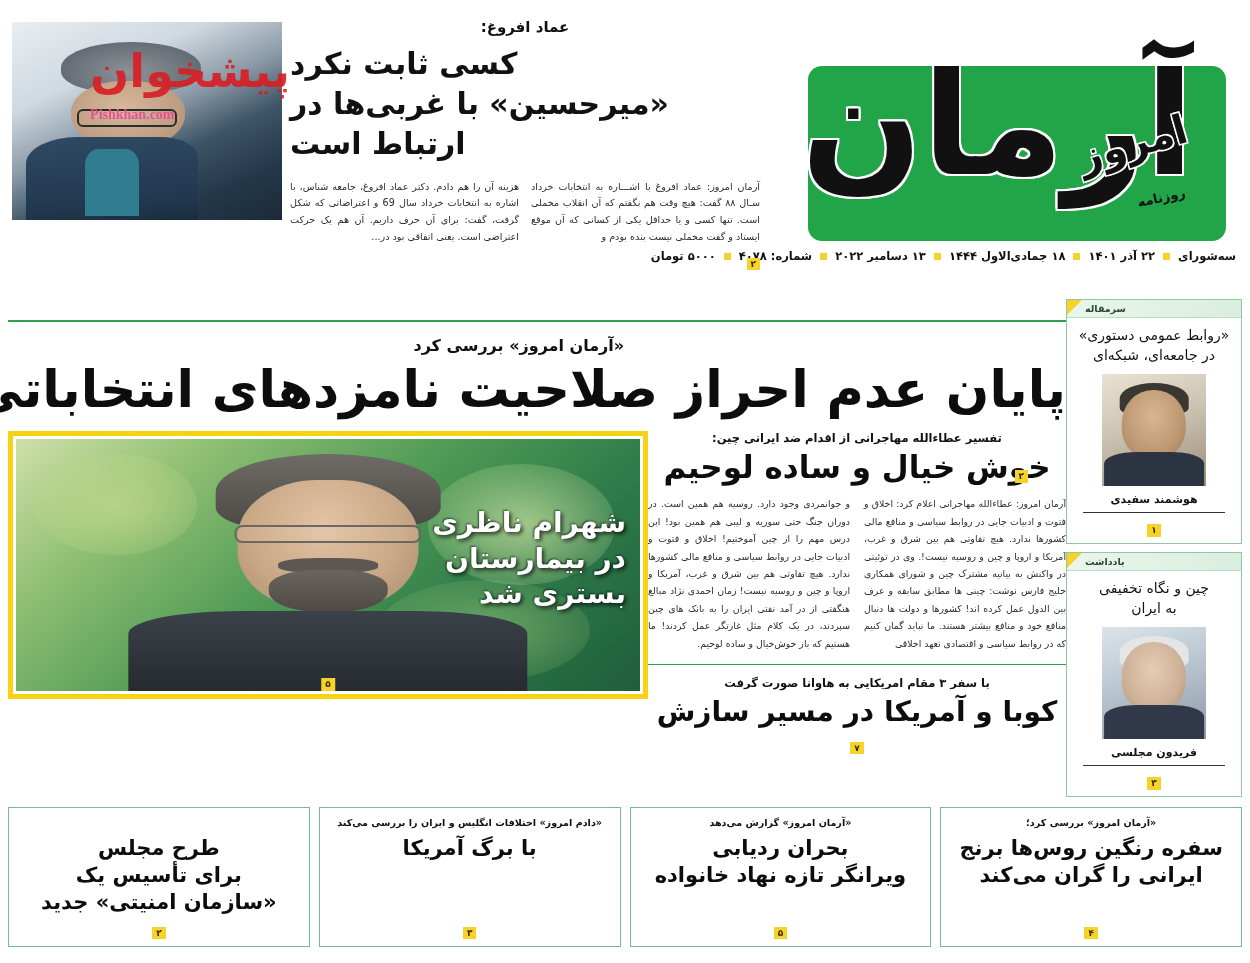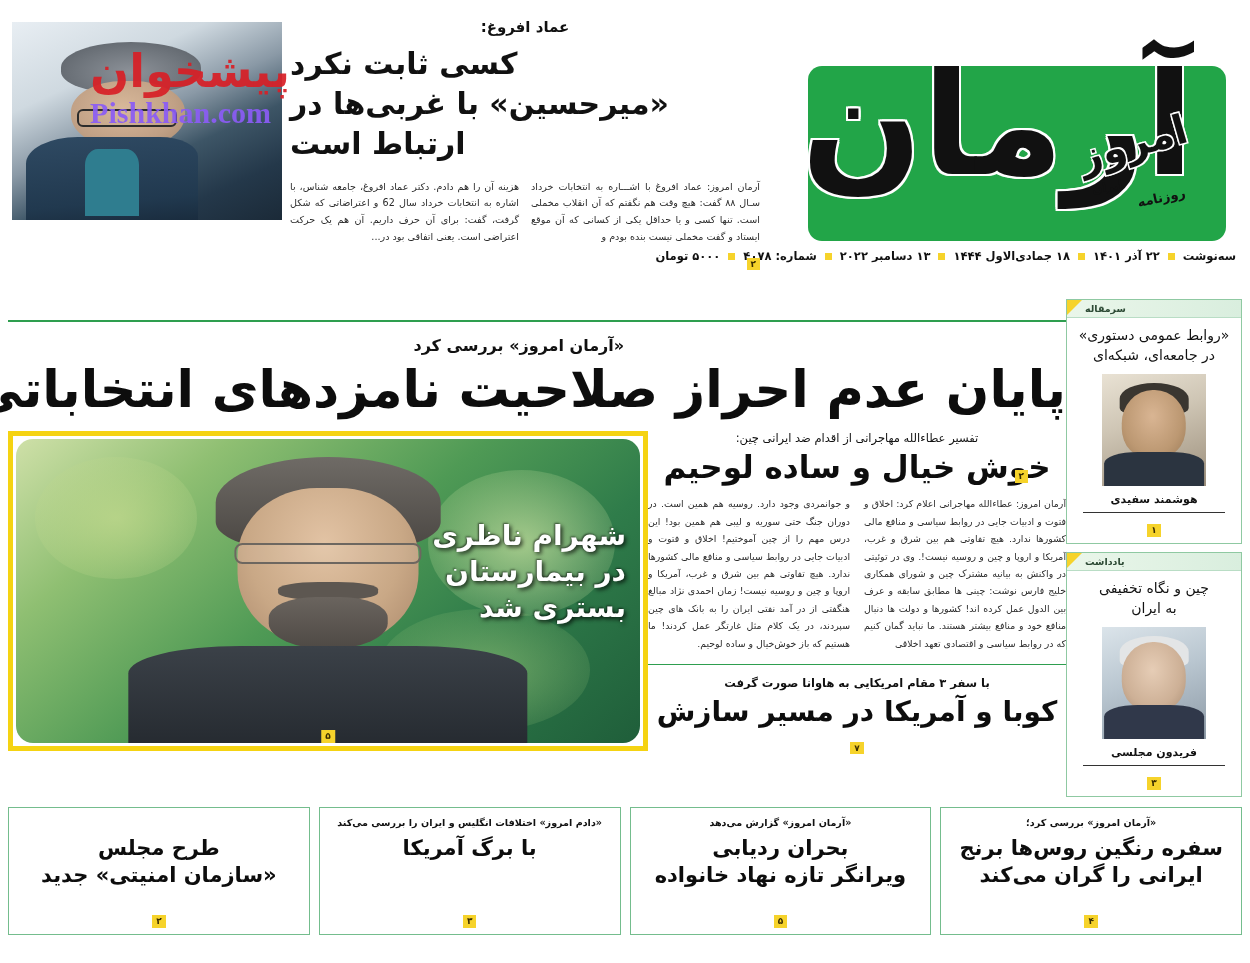--- a/index.html
+++ b/index.html
@@ -281,25 +281,25 @@
   }
   .wm-fa {
     font-size: 46px;
     font-weight: bold;
     color: #d81f26;
     letter-spacing: -3px;
     line-height: 0.95;
     white-space: nowrap;
   }
   .wm-en {
-    font-size: 30px;
-    font-weight: bold;
-    color: #8b5cf6;
+    font-size: 14px;
+    font-weight: bold;
+    color: #ec4899;
     direction: ltr;
-    margin-top: 2px;
+    margin-top: 13px;
     white-space: nowrap;
     font-family: "Liberation Serif", serif;
   }
 
   
   .body-grid {
     display: flex;
     flex-direction: row;
     padding: 10px 8px 0 8px;
     gap: 0;
@@ -397,21 +397,21 @@
 
   
   .center-col {
     flex: 0 0 418px;
     display: flex;
     flex-direction: column;
   }
   .c-kicker {
     text-align: center;
     font-size: 11.5px;
-    font-weight: normal;
+    font-weight: bold;
     color: #111;
     margin-bottom: 4px;
   }
   .c-headline {
     text-align: center;
     font-size: 31px;
     font-weight: bold;
     color: #0d0d0d;
     letter-spacing: -1px;
     line-height: 1.2;
@@ -454,25 +454,24 @@
     position: relative;
   }
   .photo-frame {
     border: 5px solid #f5d312;
     background: #fff;
     padding: 3px;
     position: relative;
   }
   .photo-inner {
     width: 100%;
-    height: 304px;
+    height: 252px;
     position: relative;
     overflow: hidden;
     background: linear-gradient(140deg,#cfe0a8 0%,#8fbf72 22%,#4f9a55 48%,#2f7c4a 70%,#1f5e3a 100%);
-    border-radius: 17px;
   }
   .ph-blur1 {
     position: absolute; left: 3%; top: 6%;
     width: 26%; height: 40%;
     background: radial-gradient(ellipse, rgba(190,215,140,.8), rgba(120,170,100,0));
     border-radius: 50%;
   }
   .ph-blur2 {
     position: absolute; right: 4%; top: 10%;
     width: 30%; height: 48%;
@@ -594,21 +593,21 @@
 
     <div class="masthead">
       <div class="masthead-logo">
         <div class="logo-green"></div>
         <div class="logo-word">آرمان</div>
         <div class="logo-sub1">امروز</div>
         <div class="logo-sub2">روزنامه</div>
         <div class="logo-sub3">ایران</div>
       </div>
       <div class="dateline">
-        <span>سه‌نوشت</span>
+        <span>سه‌شورای</span>
         <span class="sep"></span>
         <span>۲۲ آذر ۱۴۰۱</span>
         <span class="sep"></span>
         <span>۱۸ جمادی‌الاول ۱۴۴۴</span>
         <span class="sep"></span>
         <span>۱۳ دسامبر ۲۰۲۲</span>
         <span class="sep"></span>
         <span>شماره: ۴۰۷۸</span>
         <span class="sep"></span>
         <span>۵۰۰۰ تومان</span>
@@ -617,21 +616,21 @@
 
     <div class="top-article">
       <div class="top-art-text">
         <div class="top-kicker">عماد افروغ:</div>
         <div class="top-headline">
           <div>کسی ثابت نکرد</div>
           <div>«میرحسین» با غربی‌ها در ارتباط است</div>
         </div>
         <div class="top-body">
           <div class="col">آرمان امروز: عماد افروغ با اشـــاره به انتخابات خرداد سـال ۸۸ گفت: هیچ وقت هم نگفتم که آن انقلاب مخملی است. تنها کسی و یا حداقل یکی از کسانی که آن موقع ایستاد و گفت مخملی نیست بنده بودم و</div>
-          <div class="col">هزینه آن را هم دادم. دکتر عماد افروغ، جامعه شناس، با اشاره به انتخابات خرداد سال 62 و اعتراضاتی که شکل گرفت، گفت: برای آن حرف داریم. آن هم یک حرکت اعتراضی است. یعنی اتفاقی بود در...</div>
+          <div class="col">هزینه آن را هم دادم. دکتر عماد افروغ، جامعه شناس، با اشاره به انتخابات خرداد سال 69 و اعتراضاتی که شکل گرفت، گفت: برای آن حرف داریم. آن هم یک حرکت اعتراضی است. یعنی اتفاقی بود در...</div>
         </div>
         <div class="top-badge">
           <span class="badge">۲</span>
         </div>
       </div>
       <div class="top-photo">
         <div class="cap"></div>
         <div class="face"></div>
         <div class="glasses"></div>
         <div class="torso"></div>
@@ -780,20 +779,21 @@
       </div>
       <div class="b-badge">
         <span class="badge">۳</span>
       </div>
     </div>
 
     <div class="bbox">
       <div class="b-kicker"></div>
       <div class="b-headline">
         <div>طرح مجلس</div>
+        <div>برای تأسیس یک</div>
         <div>«سازمان امنیتی» جدید</div>
       </div>
       <div class="b-badge">
         <span class="badge">۲</span>
       </div>
     </div>
   </div>
 
 </div>
 

